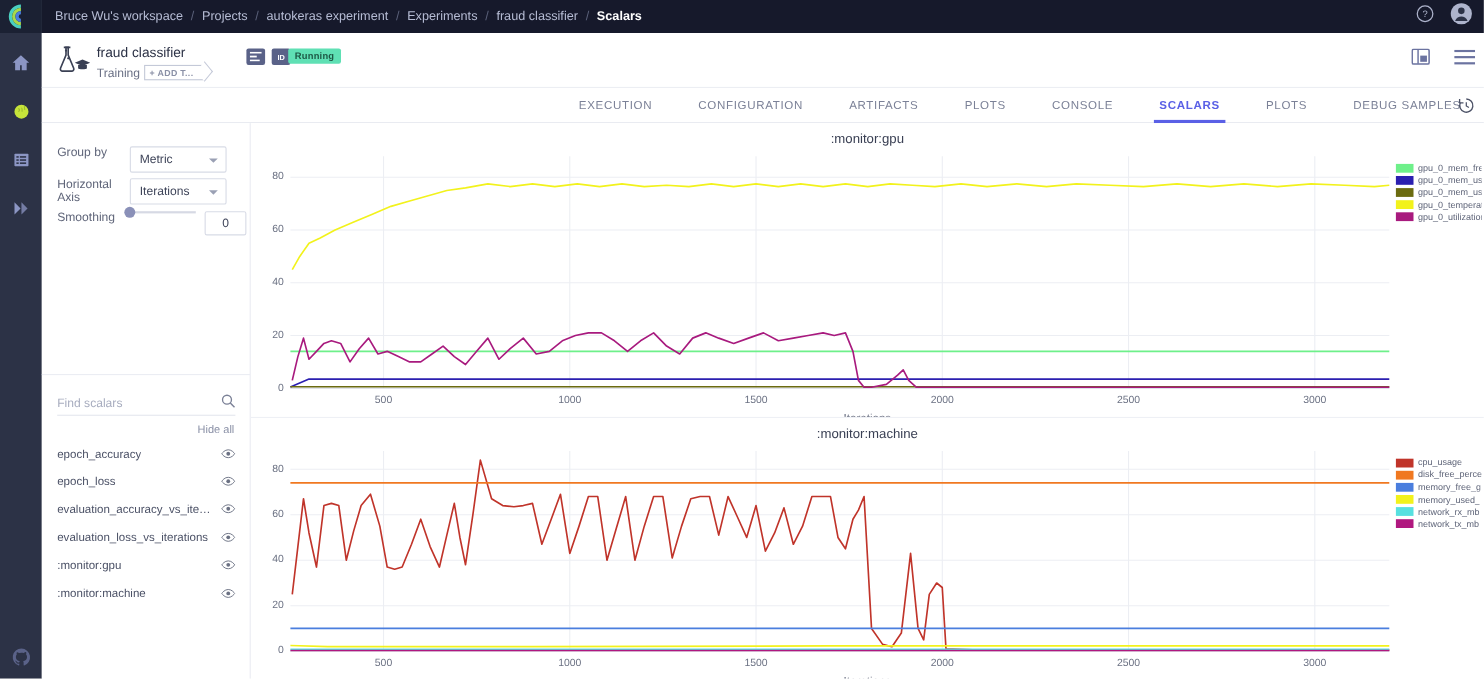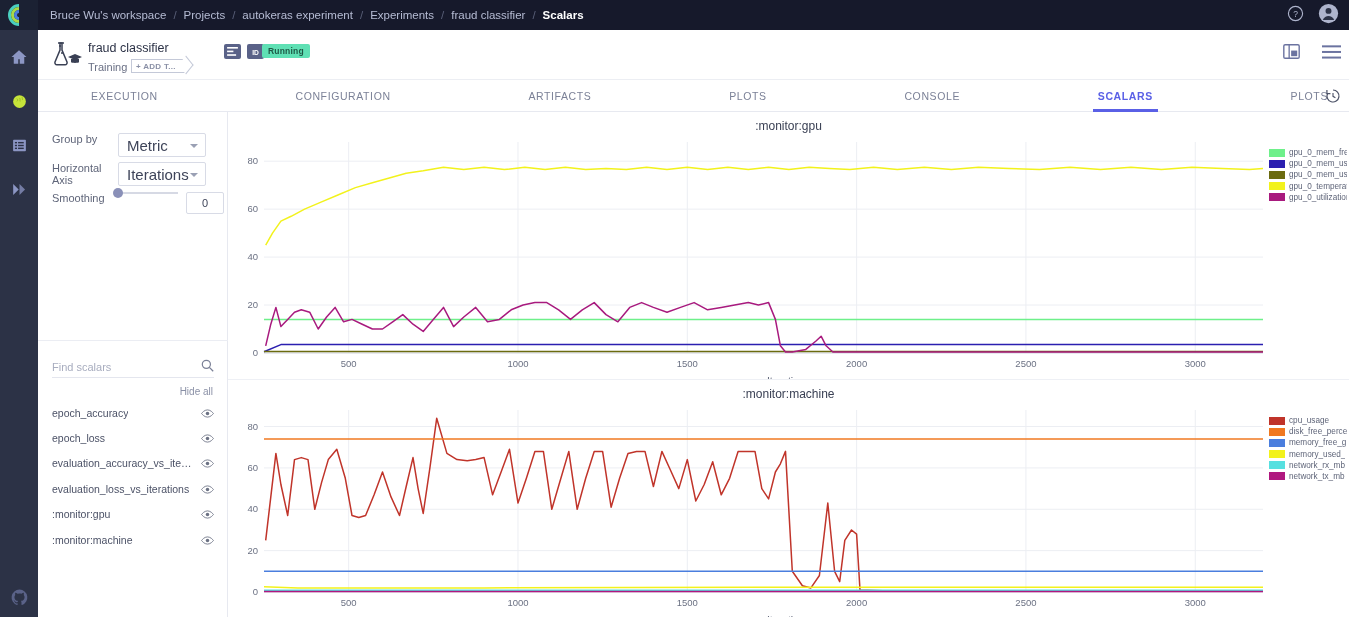--- a/index.html
+++ b/index.html
@@ -56,21 +56,21 @@
     position: absolute; left: 224px; top: 14px; height: 14px; padding: 0 6px;
     background: #5fe0b4; color: #1d5845; font-size: 8.5px; font-weight: bold;
     display: flex; align-items: center; border-radius: 2px; letter-spacing: .2px;
   }
   .hdr-right { position:absolute; right: 8px; top: 14px; display:flex; gap: 22px; align-items:center; }
 
   
   .tabs {
     position: absolute; left: 38px; top: 80px; width: 1311px; height: 32px;
     background: #fff; border-bottom: 1px solid #e7e9f0;
-    display: flex; align-items: center; justify-content: space-between; gap: 0; padding-left: 32px;
+    display: flex; align-items: center; justify-content: flex-end; gap: 0; padding-left: 32px;
   }
   .tab {
     font-size: 10.5px; letter-spacing: .6px; color: #7b8197; cursor: pointer;
     padding: 0 21px; height: 32px; display: flex; align-items: center; position: relative;
   }
   .tab.active { color: #5a60e6; font-weight: bold; }
   .tab.active::after {
     content: ""; position: absolute; left: 16px; right: 16px; bottom: 0; height: 3px; background: #5a60e6;
   }
   .tabs-refresh { position: absolute; right: 8px; top: 8px; cursor: pointer; }
@@ -79,21 +79,21 @@
   .panel {
     position: absolute; left: 38px; top: 112px; width: 190px; height: 505px;
     background: #fff; border-right: 1px solid #e7e9f0;
   }
   .ctl-row { position: absolute; left: 14px; display: flex; align-items: flex-start; }
   .ctl-label { font-size: 11px; color: #5f6579; }
   .select {
     position: relative; width: 88px; height: 24px; border: 1px solid #d8dbe6; border-radius: 2px;
     background: #fff; display: flex; align-items: center; padding-left: 8px; cursor: pointer;
   }
-  .select span { font-size: 15px; color: #3e4459; }
+  .select span { font-size: 11px; color: #3e4459; }
   .caret {
     position: absolute; right: 7px; top: 10px; width: 0; height: 0;
     border-left: 4px solid transparent; border-right: 4px solid transparent; border-top: 4px solid #9aa0b4;
   }
   .slider-track {
     position: relative; width: 60px; height: 2px; background: #d6d9e4; cursor: pointer;
   }
   .slider-knob {
     position: absolute; left: -5px; top: -4px; width: 10px; height: 10px;
     border-radius: 50%; background: #8a90b8; cursor: grab;
@@ -260,20 +260,21 @@
   </div>
 
   <div class="tabs">
     <div class="tab">EXECUTION</div>
     <div class="tab">CONFIGURATION</div>
     <div class="tab">ARTIFACTS</div>
     <div class="tab">PLOTS</div>
     <div class="tab">CONSOLE</div>
     <div class="tab active">SCALARS</div>
     <div class="tab">PLOTS</div>
+    <div class="tab">DEBUG SAMPLES</div>
     <div class="tabs-refresh">
       <svg width="16" height="16" viewBox="0 0 20 20">
           <path d="M10 2.5a7.5 7.5 0 1 1-6.8 4.3" fill="none" stroke="#4b5166" stroke-width="1.5"></path>
           <path d="M2.4 2.6v4.4h4.4" fill="none" stroke="#4b5166" stroke-width="1.5"></path>
           <path d="M10 6.2v4.2l3 1.8" fill="none" stroke="#4b5166" stroke-width="1.4"></path>
         </svg>
     </div>
   </div>
 
   <div class="panel">

